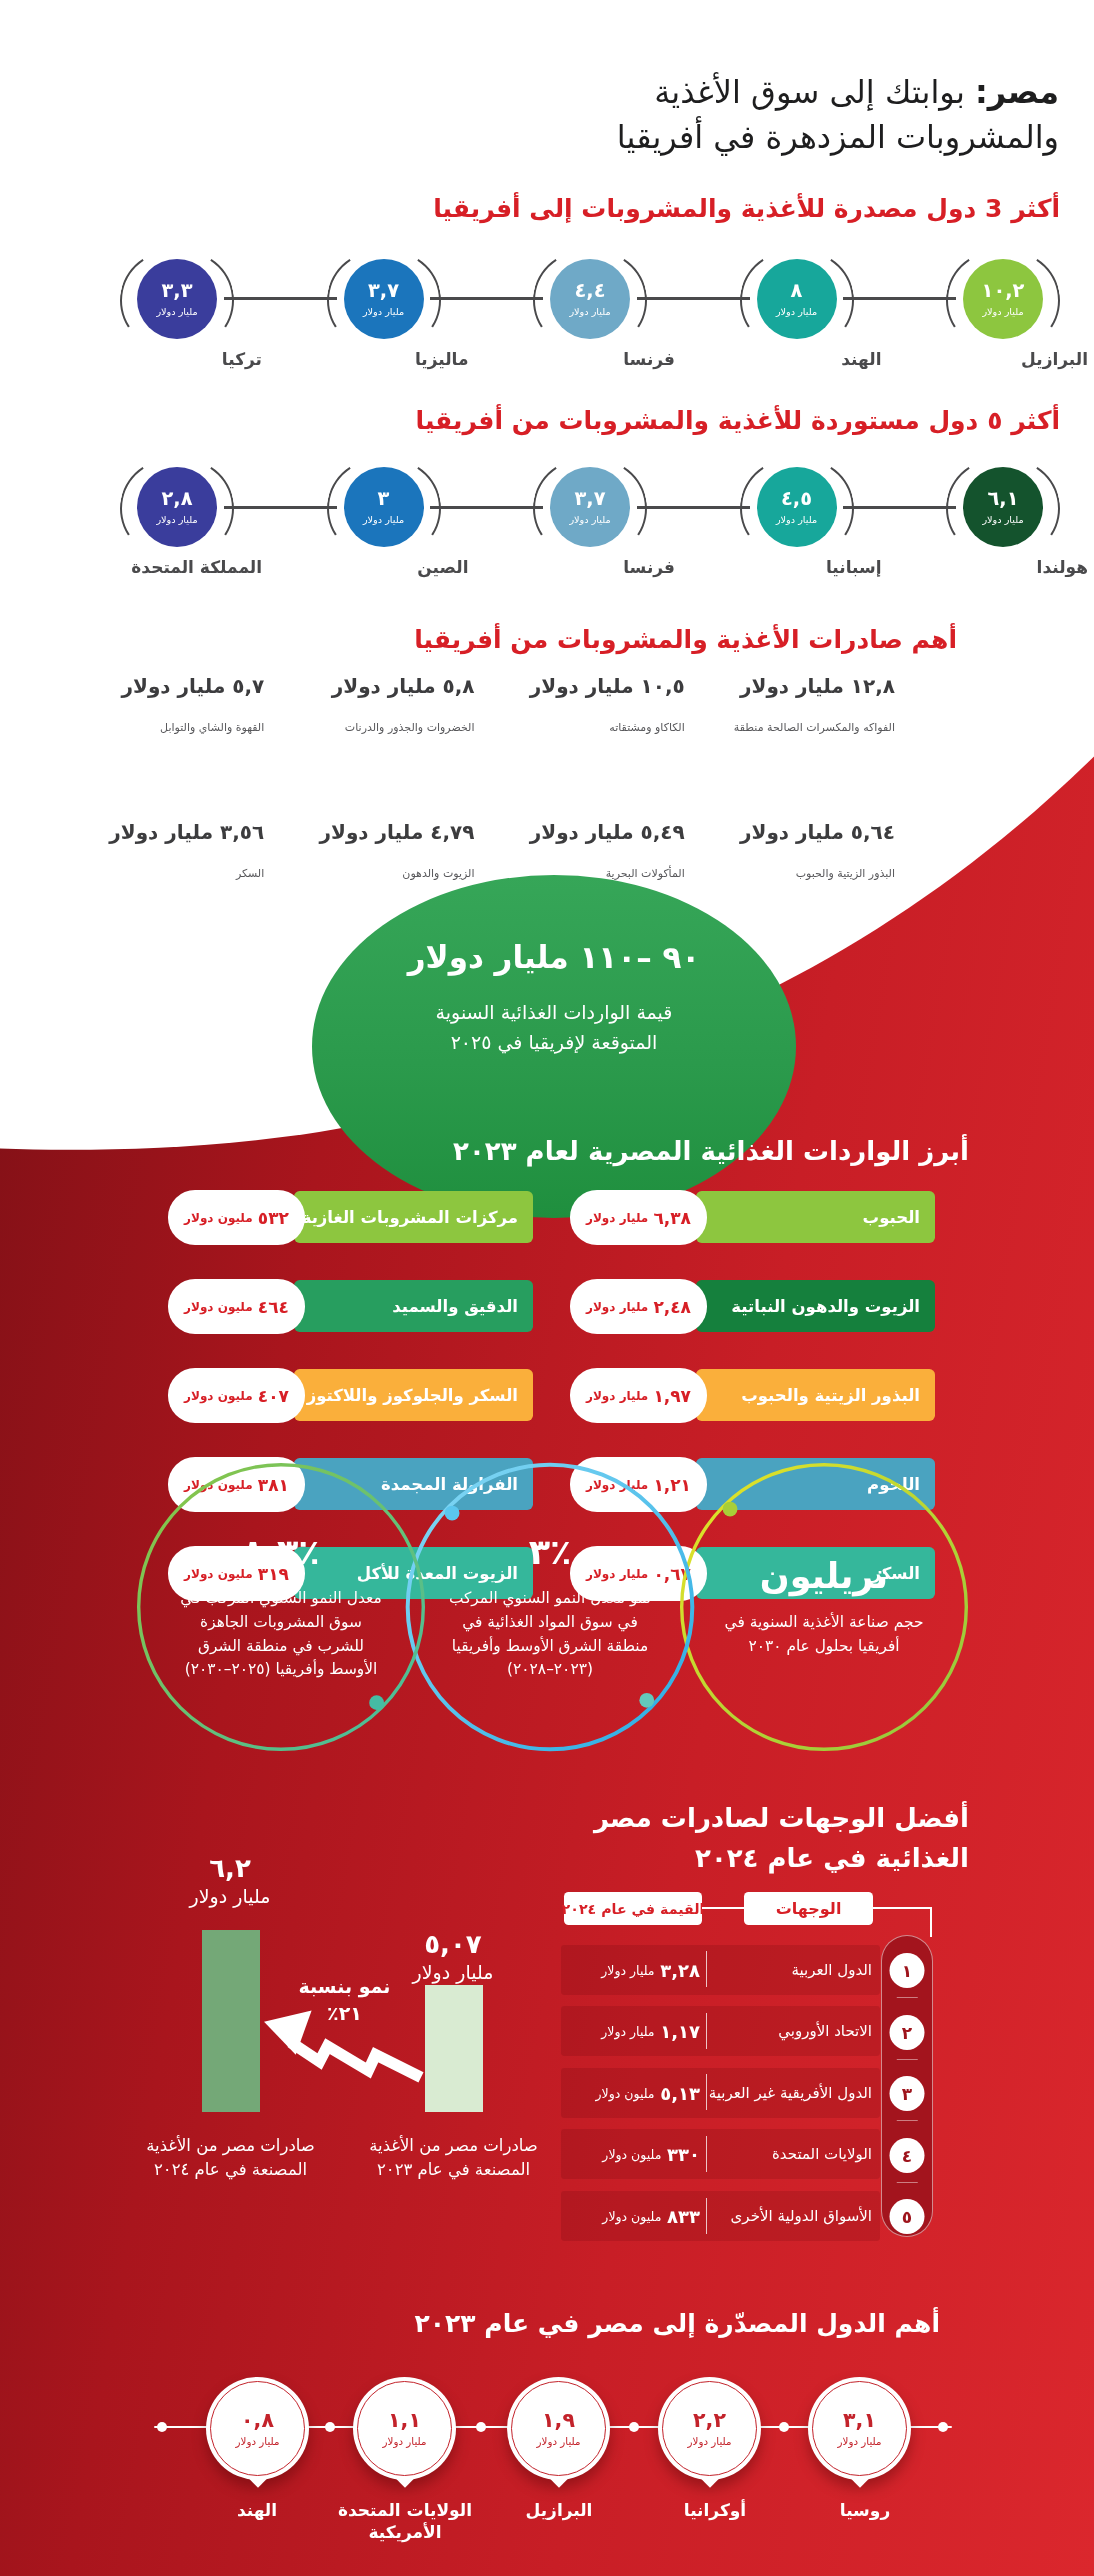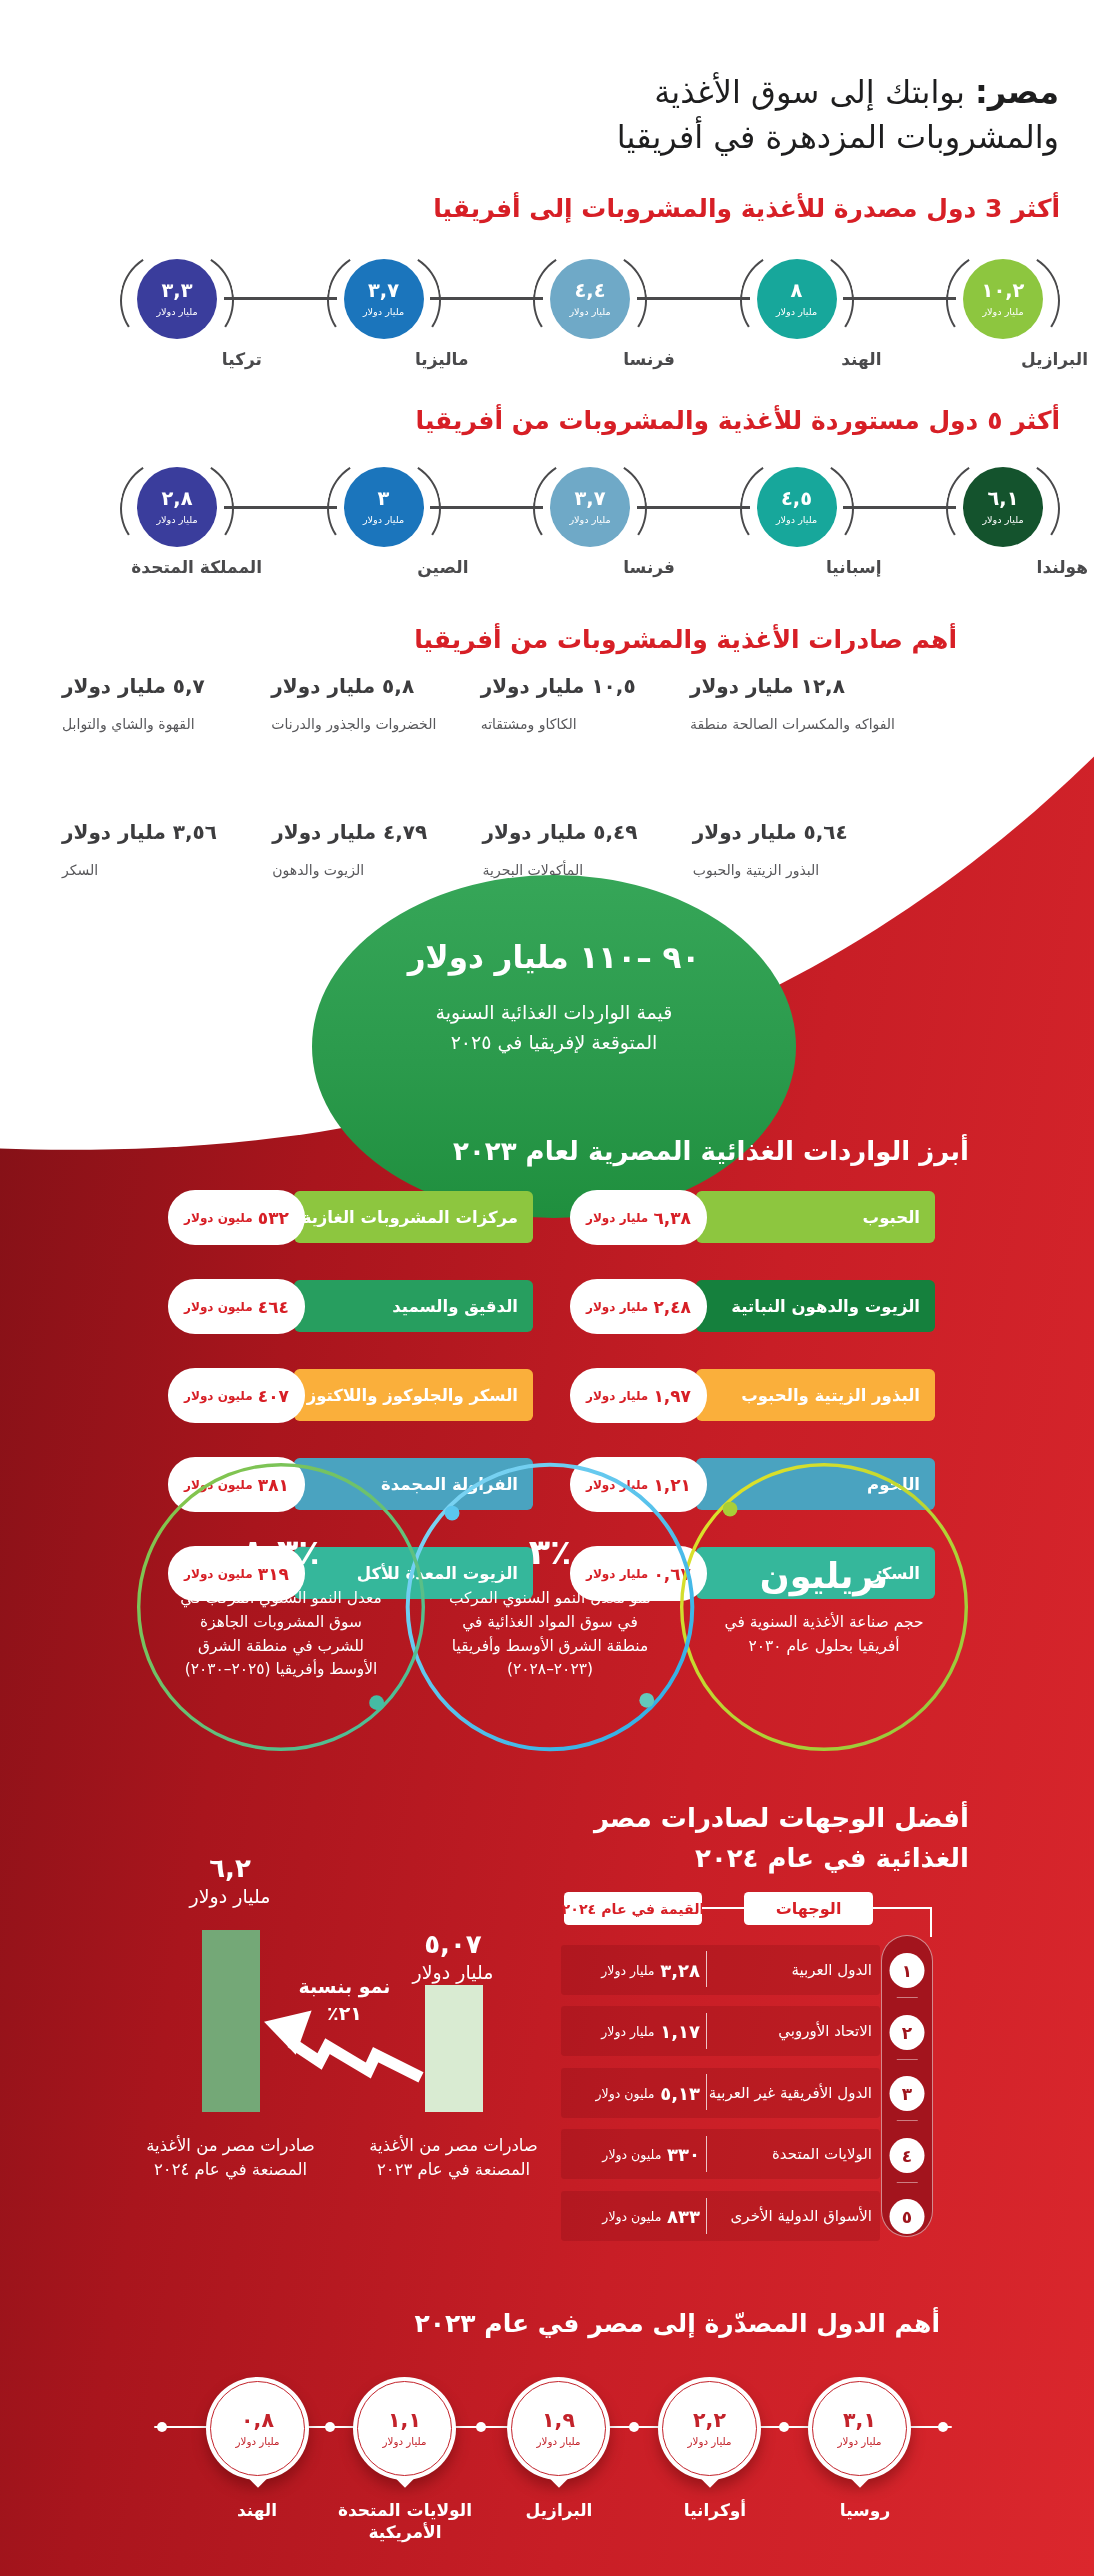--- a/index.html
+++ b/index.html
@@ -33,23 +33,23 @@
   .bubble{width:80px;height:80px;border-radius:50%;display:flex;flex-direction:column;
       align-items:center;justify-content:center;color:#fff}
   .bubble .v{font-size:19.4px;font-weight:bold;line-height:1}
   .bubble .u{font-size:9.7px;margin-top:5.1px}
   .clabel{position:absolute;top:90px;left:-46px;width:171px;text-align:right;
       font-size:17px;font-weight:bold;color:#4A4A4C;line-height:1.25}
   .seg{position:absolute;height:2.8px;background:#4A4A4C}
 
   
   .exgrid{position:absolute;left:54px;width:841px;display:grid;grid-template-columns:repeat(4,1fr)}
-  .excell{text-align:left;padding-left:8px}
+  .excell{text-align:right;padding-left:8px}
   .excell .v{font-size:20px;font-weight:bold;color:#3C3C3E;white-space:nowrap}
-  .excell .l{font-size:14px;color:#58585B;margin-top:17px;line-height:1.35;white-space:nowrap}
+  .excell .l{font-size:11px;color:#58585B;margin-top:23px;line-height:1.35;white-space:nowrap}
 
   
   .barcol{position:absolute;top:1190px;width:365px}
   .brow{position:relative;height:55px;margin-bottom:34px}
   .hbar{position:absolute;right:0;top:1.1px;height:52px;width:239px;border-radius:5.7px;
       display:flex;align-items:center;justify-content:flex-start;padding-right:15px;box-sizing:border-box;
       color:#fff;font-weight:bold;font-size:16.5px;white-space:nowrap}
   .vpill{position:absolute;left:0;top:0;width:137px;height:55px;background:#fff;border-radius:27px;
       display:flex;align-items:center;justify-content:center;gap:5.1px;color:#D71F26}
   .vpill .pv{font-size:17px;font-weight:bold;white-space:nowrap}

